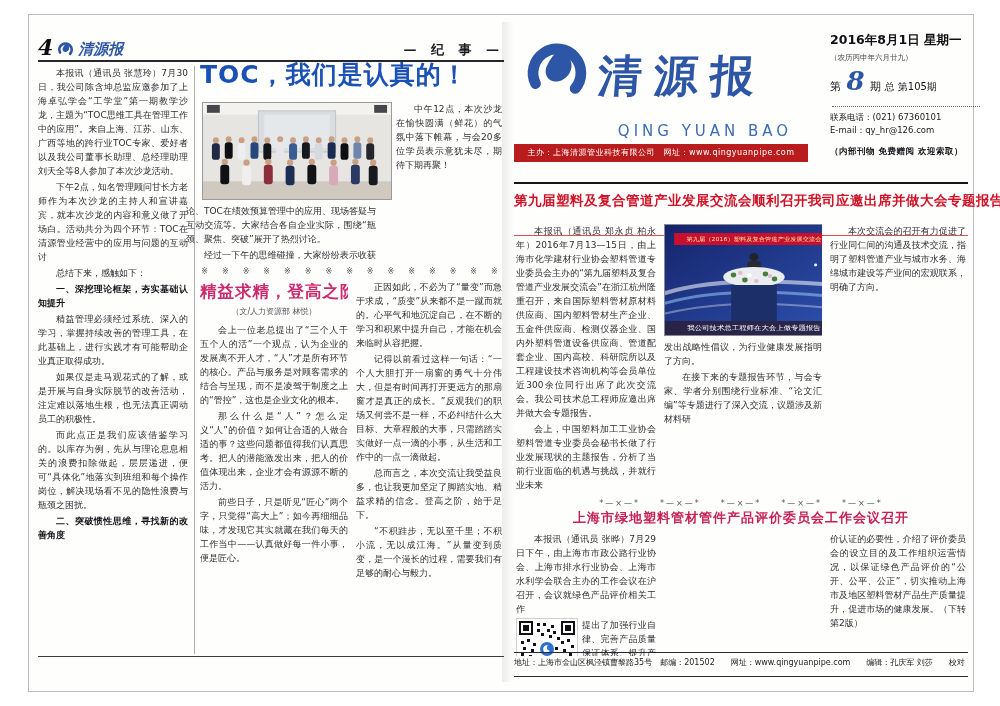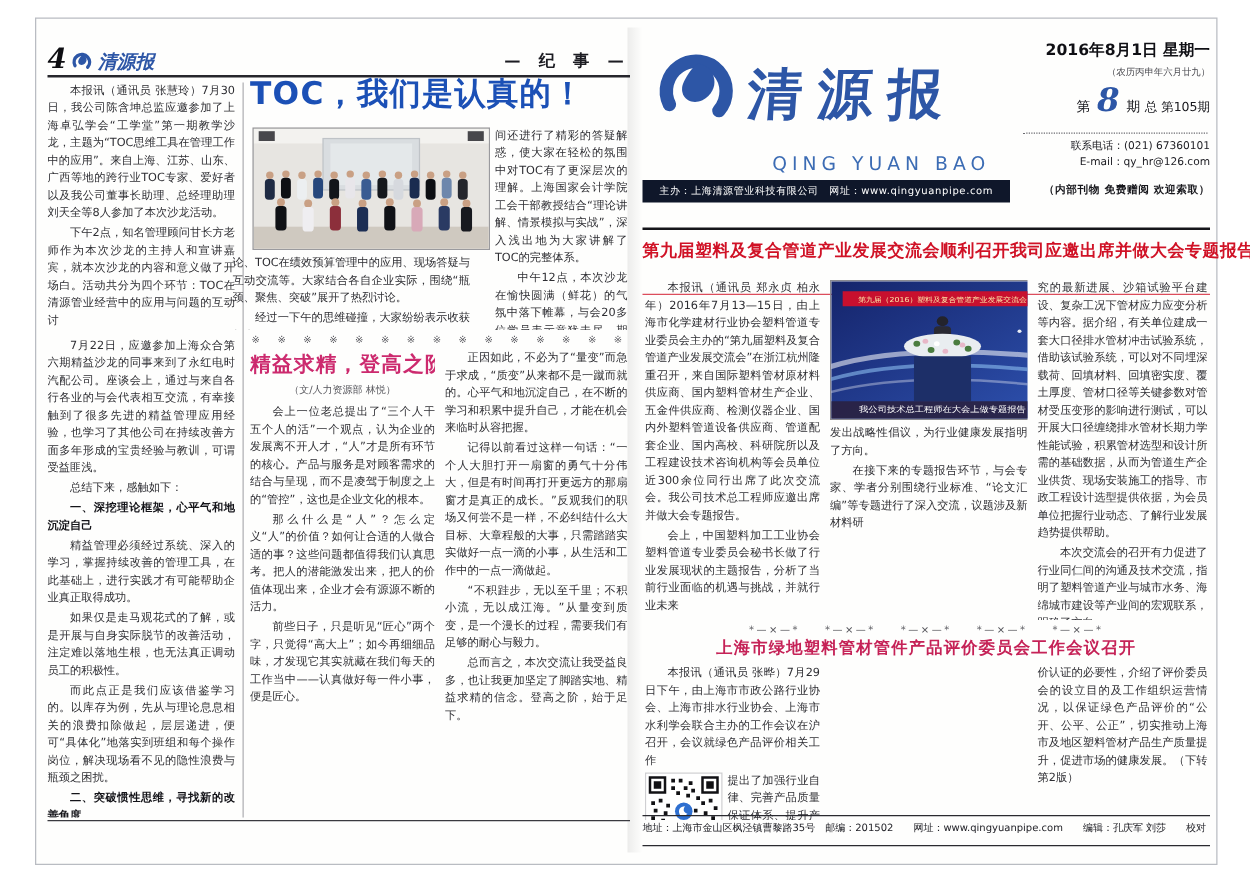--- a/index.html
+++ b/index.html
@@ -47,23 +47,23 @@
   #essay-byline{font-size:8px;color:#55555b;text-align:center;margin:0 0 6px 0;}
   .lp-bottom-rule{position:absolute;left:2px;right:2px;top:634px;border-top:1px solid #3a3a40;}
 
   
   .rp-logo{position:absolute;left:10px;top:14px;width:66px;height:72px;}
   #rp-title{position:absolute;left:84px;top:16px;width:216px;font-family:"DejaVu Serif",serif;
     font-weight:bold;font-size:44px;line-height:76px;color:#2d56a6;letter-spacing:12px;
     transform:skewX(-4deg);white-space:nowrap;}
   #rp-pinyin{position:absolute;left:96px;top:100px;width:190px;text-align:center;font-size:15px;
     letter-spacing:4px;color:#3c6cb4;}
-  #rp-pubbar{position:absolute;left:0;top:122px;width:294px;height:18px;background:#0f172a;
+  #rp-pubbar{position:absolute;left:0;top:122px;width:294px;height:18px;background:#b91c1c;
     color:#ffffff;font-size:8px;line-height:18px;text-align:center;letter-spacing:0.5px;}
-  .rp-info{position:absolute;left:302px;top:0;width:152px;text-align:right;}
+  .rp-info{position:absolute;left:316px;top:0;width:152px;text-align:left;}
   #rp-date{font-size:12.5px;font-weight:bold;color:#0f0f14;line-height:16px;margin-top:10px;}
   #rp-lunar{font-size:7.5px;color:#4a4a50;margin-top:5px;}
   .rp-issue{margin-top:3px;font-size:11px;color:#17171c;line-height:30px;white-space:nowrap;}
   .rp-issue .no{font-family:"DejaVu Serif",serif;font-style:italic;font-weight:bold;font-size:26px;
     color:#2d56a6;padding:0 2px;}
   .rp-issue .total{font-size:10px;}
   .rp-dotted{border-top:1px dotted #6a6a70;margin:4px 2px 4px 2px;}
   #rp-phone,#rp-email{font-size:8.5px;color:#202026;line-height:13px;}
   #rp-note{font-size:8.5px;font-weight:bold;color:#17171c;margin-top:9px;letter-spacing:0.5px;}
   .rp-thickrule{position:absolute;left:0;right:0;top:160px;border-top:2.5px solid #15151a;}
@@ -114,23 +114,22 @@
           <use href="#qy-logo"></use>
         </svg>
       <span class="lp-title">清源报</span>
     </div>
     <div class="lp-section">— 纪 事 —</div>
   </div>
 
   <div class="col" id="lp-col1">
     <p class="p">本报讯（通讯员 张慧玲）7月30日，我公司陈含坤总监应邀参加了上海卓弘学会“工学堂”第一期教学沙龙，主题为“TOC思维工具在管理工作中的应用”。来自上海、江苏、山东、广西等地的跨行业TOC专家、爱好者以及我公司董事长助理、总经理助理刘天全等8人参加了本次沙龙活动。</p>
     <p class="p">下午2点，知名管理顾问甘长方老师作为本次沙龙的主持人和宣讲嘉宾，就本次沙龙的内容和意义做了开场白。活动共分为四个环节：TOC在清源管业经营中的应用与问题的互动讨</p>
-    <p class="p" style="margin-top:6px">7月22日，应邀参加上海众合第六期精益沙龙的同事来到了永红电时汽配公司。座谈会上，通过与来自各行各业的与会代表相互交流，有幸接触到了很多先进的精益管理应用经验，也学习了其他公司在持续改善方面多年形成的宝贵经验与教训，可谓受益匪浅。</p>
     <p class="p">总结下来，感触如下：</p>
-    <p class="p bold">一、深挖理论框架，心平气和地沉淀自己</p>
+    <p class="p bold">一、深挖理论框架，夯实基础认知提升</p>
     <p class="p">精益管理必须经过系统、深入的学习，掌握持续改善的管理工具，在此基础上，进行实践才有可能帮助企业真正取得成功。</p>
     <p class="p">如果仅是走马观花式的了解，或是开展与自身实际脱节的改善活动，注定难以落地生根，也无法真正调动员工的积极性。</p>
     <p class="p">而此点正是我们应该借鉴学习的。以库存为例，先从与理论息息相关的浪费扣除做起，层层递进，便可“具体化”地落实到班组和每个操作岗位，解决现场看不见的隐性浪费与瓶颈之困扰。</p>
     <p class="p bold">二、突破惯性思维，寻找新的改善角度</p>
 
   </div>
   <div class="lp-vrule"></div>
 
   <div id="toc-headline">TOC，我们是认真的！</div>
 
@@ -226,43 +225,42 @@
           </g>
         <g transform="translate(172,61)">
             <circle r="3.2" fill="#c9a084"></circle>
             <rect x="-4.5" y="3" width="9" height="20" rx="3" fill="#17191f"></rect>
           </g>
       </g>
     </svg>
   </div>
 
   <div class="col" id="toc-side">
-    <p class="p noind">间还进行了精彩的答疑解惑，使大家在轻松的氛围中对TOC有了更深层次的理解。上海国家会计学院工会干部教授结合“理论讲解、情景模拟与实战”，深入浅出地为大家讲解了TOC的完整体系。</p>
     <p class="p">中午12点，本次沙龙在愉快圆满（鲜花）的气氛中落下帷幕，与会20多位学员表示意犹未尽，期待下期再聚！</p>
   </div>
 
   <div class="col" id="toc-below">
     <p class="p noind">论、TOC在绩效预算管理中的应用、现场答疑与互动交流等。大家结合各自企业实际，围绕“瓶颈、聚焦、突破”展开了热烈讨论。</p>
     <p class="p">经过一下午的思维碰撞，大家纷纷表示收获颇丰。</p>
   </div>
 
   <div id="lp-divider">※　※　※　※　※　※　※　※　※　※　※　※　※　※　※</div>
 
   <div class="col" id="essay-left">
     <p id="essay-headline">精益求精，登高之阶</p>
     <p id="essay-byline">（文/人力资源部 林悦）</p>
     <p class="p">会上一位老总提出了“三个人干五个人的活”一个观点，认为企业的发展离不开人才，“人”才是所有环节的核心。产品与服务是对顾客需求的结合与呈现，而不是凌驾于制度之上的“管控”，这也是企业文化的根本。</p>
     <p class="p">那么什么是“人”？怎么定义“人”的价值？如何让合适的人做合适的事？这些问题都值得我们认真思考。把人的潜能激发出来，把人的价值体现出来，企业才会有源源不断的活力。</p>
     <p class="p">前些日子，只是听见“匠心”两个字，只觉得“高大上”；如今再细细品味，才发现它其实就藏在我们每天的工作当中——认真做好每一件小事，便是匠心。</p>
   </div>
   <div class="col" id="essay-right">
     <p class="p">正因如此，不必为了“量变”而急于求成，“质变”从来都不是一蹴而就的。心平气和地沉淀自己，在不断的学习和积累中提升自己，才能在机会来临时从容把握。</p>
     <p class="p">记得以前看过这样一句话：“一个人大胆打开一扇窗的勇气十分伟大，但是有时间再打开更远方的那扇窗才是真正的成长。”反观我们的职场又何尝不是一样，不必纠结什么大目标、大章程般的大事，只需踏踏实实做好一点一滴的小事，从生活和工作中的一点一滴做起。</p>
+    <p class="p">总而言之，本次交流让我受益良多，也让我更加坚定了脚踏实地、精益求精的信念。登高之阶，始于足下。</p>
     <p class="p">“不积跬步，无以至千里；不积小流，无以成江海。”从量变到质变，是一个漫长的过程，需要我们有足够的耐心与毅力。</p>
-    <p class="p">总而言之，本次交流让我受益良多，也让我更加坚定了脚踏实地、精益求精的信念。登高之阶，始于足下。</p>
   </div>
 
   <div class="lp-bottom-rule"></div>
 </div>
 
 <div class="page" id="right-page">
 
   <svg class="rp-logo" viewBox="0 0 40 40">
       <use href="#qy-logo"></use>
     </svg>
@@ -325,21 +323,20 @@
         <rect x="58" y="60" width="40" height="36" fill="#1d2f68"></rect>
         <rect x="0" y="96" width="156" height="14" fill="rgba(42,32,60,0.85)"></rect>
         <text x="78" y="105" font-size="6.5" fill="#ffffff" text-anchor="middle">我公司技术总工程师在大会上做专题报告</text>
       </svg>
     </div>
     <p class="p noind">发出战略性倡议，为行业健康发展指明了方向。</p>
     <p class="p">在接下来的专题报告环节，与会专家、学者分别围绕行业标准、“论文汇编”等专题进行了深入交流，议题涉及新材料研</p>
   </div>
 
   <div class="col" id="a1-col3">
-    <p class="p noind">究的最新进展、沙箱试验平台建设、复杂工况下管材应力应变分析等内容。据介绍，有关单位建成一套大口径排水管材冲击试验系统，借助该试验系统，可以对不同埋深载荷、回填材料、回填密实度、覆土厚度、管材口径等关键参数对管材受压变形的影响进行测试，可以开展大口径缠绕排水管材长期力学性能试验，积累管材选型和设计所需的基础数据，从而为管道生产企业供货、现场安装施工的指导、市政工程设计选型提供依据，为会员单位把握行业动态、了解行业发展趋势提供帮助。</p>
     <p class="p">本次交流会的召开有力促进了行业同仁间的沟通及技术交流，指明了塑料管道产业与城市水务、海绵城市建设等产业间的宏观联系，明确了方向。</p>
   </div>
 
   <div id="rp-divider">*—×—*　　*—×—*　　*—×—*　　*—×—*　　*—×—*</div>
   <div id="rp-h2">上海市绿地塑料管材管件产品评价委员会工作会议召开</div>
 
   <div class="col" id="a2-col1">
     <p class="p">本报讯（通讯员 张晔）7月29日下午，由上海市市政公路行业协会、上海市排水行业协会、上海市水利学会联合主办的工作会议在沪召开，会议就绿色产品评价相关工作</p>
     <div class="qr-row">
       <div class="qr-box">

